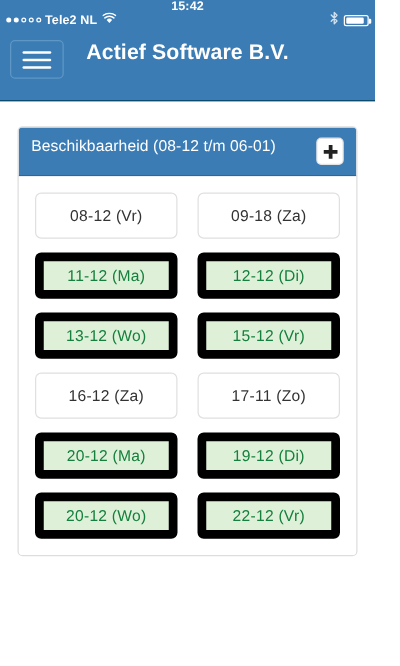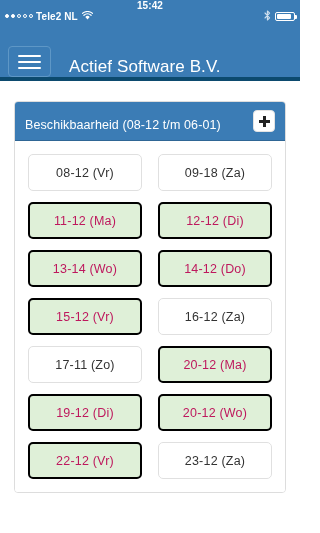--- a/index.html
+++ b/index.html
@@ -47,24 +47,25 @@
   .battery:after{
     content:""; position:absolute; right:-3px; top:2.5px;
     width:2px; height:4px; background:#ffffff; border-radius:0 1px 1px 0;
   }
   .battery .lvl{ height:100%; background:#ffffff; border-radius:1px; width:88%; }
 
   
   .navbar{
     height:49px; width:100%;
     background:#3b7cb5;
-    border-bottom:4px solid #0c4a6e;
-    display:flex; align-items:flex-end;
+    border-bottom:1px solid #0c4a6e;
+    display:flex; align-items:flex-start;
     padding:0 8px;
     position:relative;
+    font-weight:bold;
   }
   .hamburger{
     width:43px; height:31px;
     border:1px solid #5e97c6;
     border-radius:4px;
     display:flex; flex-direction:column; justify-content:center; align-items:center;
     gap:4px;
     background:transparent;
     flex:0 0 auto;
   }
@@ -89,21 +90,21 @@
   .panel{
     border:1px solid #dddddd;
     border-radius:4px;
     background:#ffffff;
     overflow:hidden;
   }
   .panel-head{
     background:#3b7cb5;
     border-bottom:1px solid #2f6695;
     padding:8px 10px;
-    display:flex; align-items:flex-end; justify-content:space-between;
+    display:flex; align-items:flex-start; justify-content:space-between;
     gap:6px;
   }
   .panel-title{
     color:#ffffff;
     font-size:12.5px;
     white-space:nowrap;
     letter-spacing:.1px;
   }
   .add-btn{
     width:22px; height:22px;
@@ -142,22 +143,22 @@
     white-space:nowrap;
     text-align:center;
   }
   .tile.free{
     background:#ffffff;
     border:1px solid #e0e0e0;
     color:#333333;
   }
   .tile.avail{
     background:#dff0d8;
-    border:2px solid #000000;
-    color:#be185d;
+    border:7px solid #000000;
+    color:#15803d;
   }
 </style>
 </head>
 <body>
 
 <div class="statusbar">
   <div class="sb-left">
     <span class="dots">
         <span class="dot filled"></span>
         <span class="dot filled"></span>
@@ -209,27 +210,25 @@
         <span class="plus"></span>
       </div>
     </div>
 
     <div class="panel-body">
       <div class="grid">
           <div class="tile free">08-12 (Vr)</div>
           <div class="tile free">09-18 (Za)</div>
           <div class="tile avail">11-12 (Ma)</div>
           <div class="tile avail">12-12 (Di)</div>
-          <div class="tile avail">13-14 (Wo)</div>
-          <div class="tile avail">14-12 (Do)</div>
+          <div class="tile avail">13-12 (Wo)</div>
           <div class="tile avail">15-12 (Vr)</div>
           <div class="tile free">16-12 (Za)</div>
           <div class="tile free">17-11 (Zo)</div>
           <div class="tile avail">20-12 (Ma)</div>
           <div class="tile avail">19-12 (Di)</div>
           <div class="tile avail">20-12 (Wo)</div>
           <div class="tile avail">22-12 (Vr)</div>
-          <div class="tile free">23-12 (Za)</div>
         </div>
     </div>
 
   </div>
 </div>
 
 </body></html>

